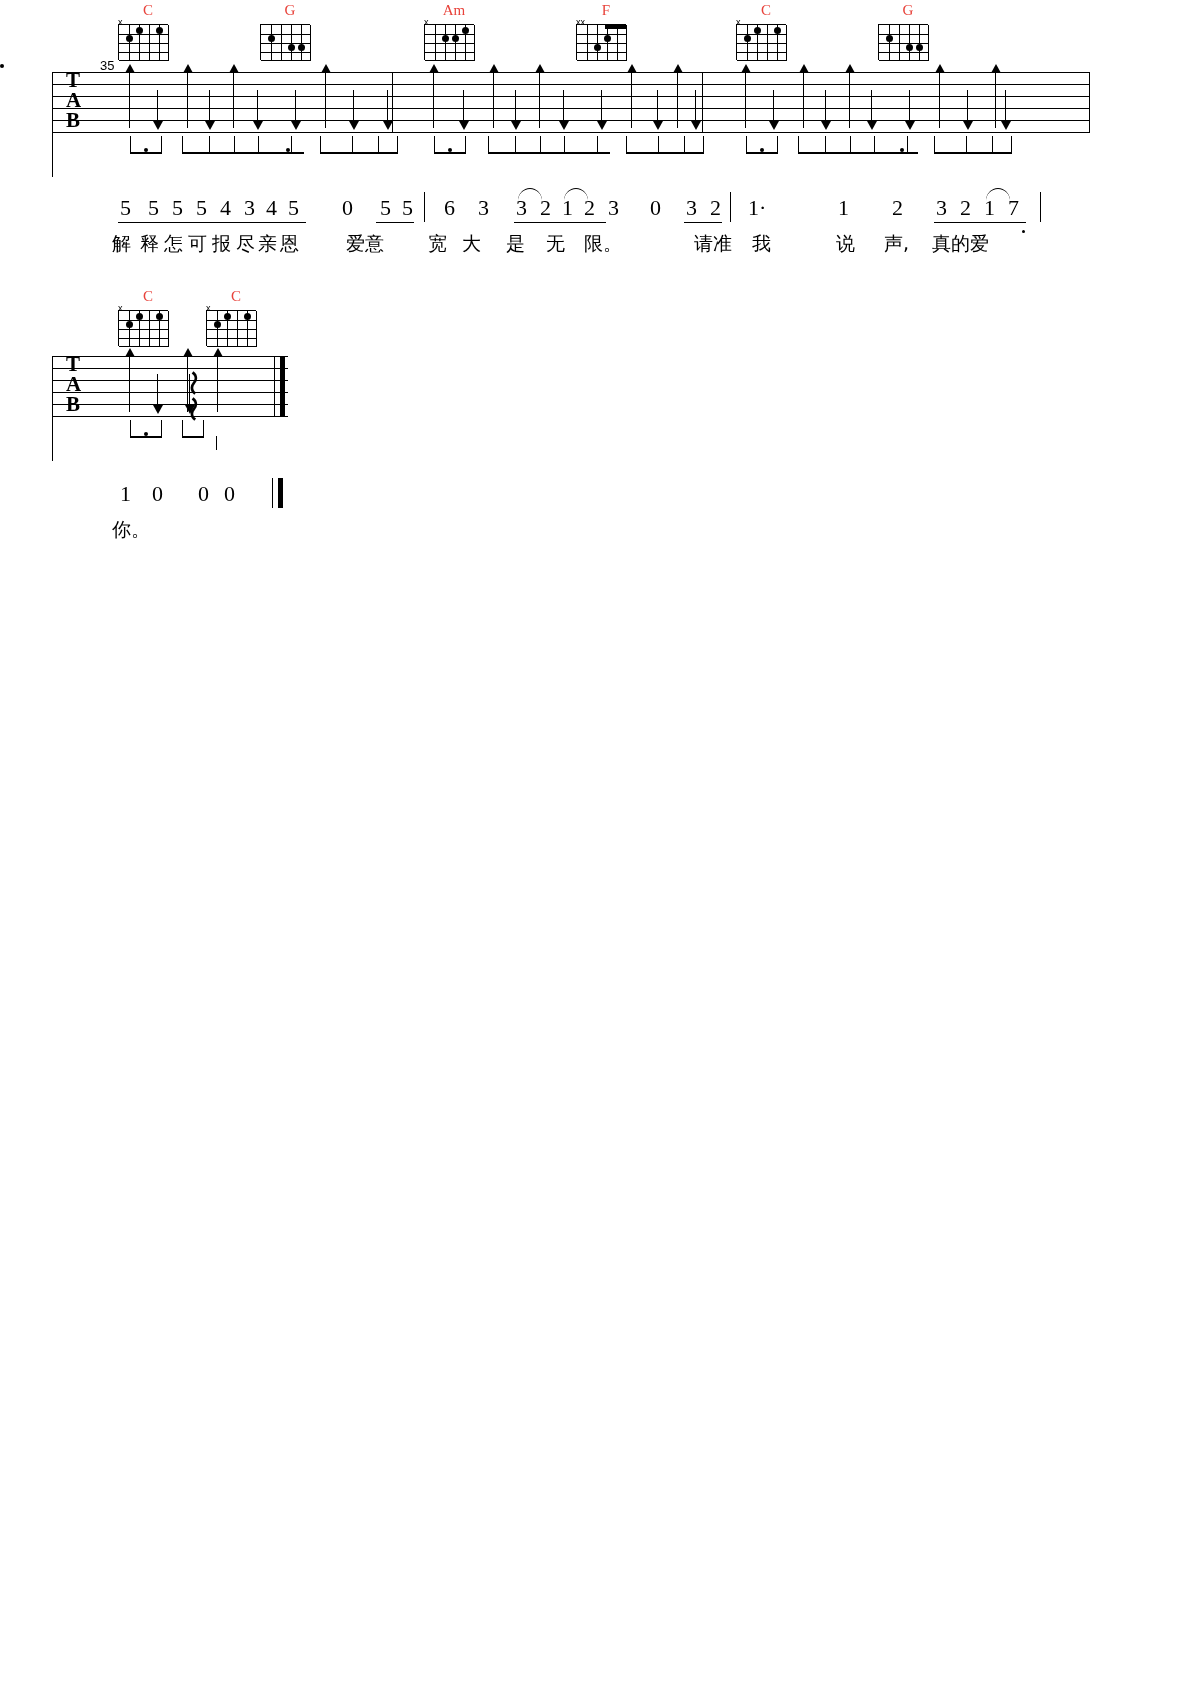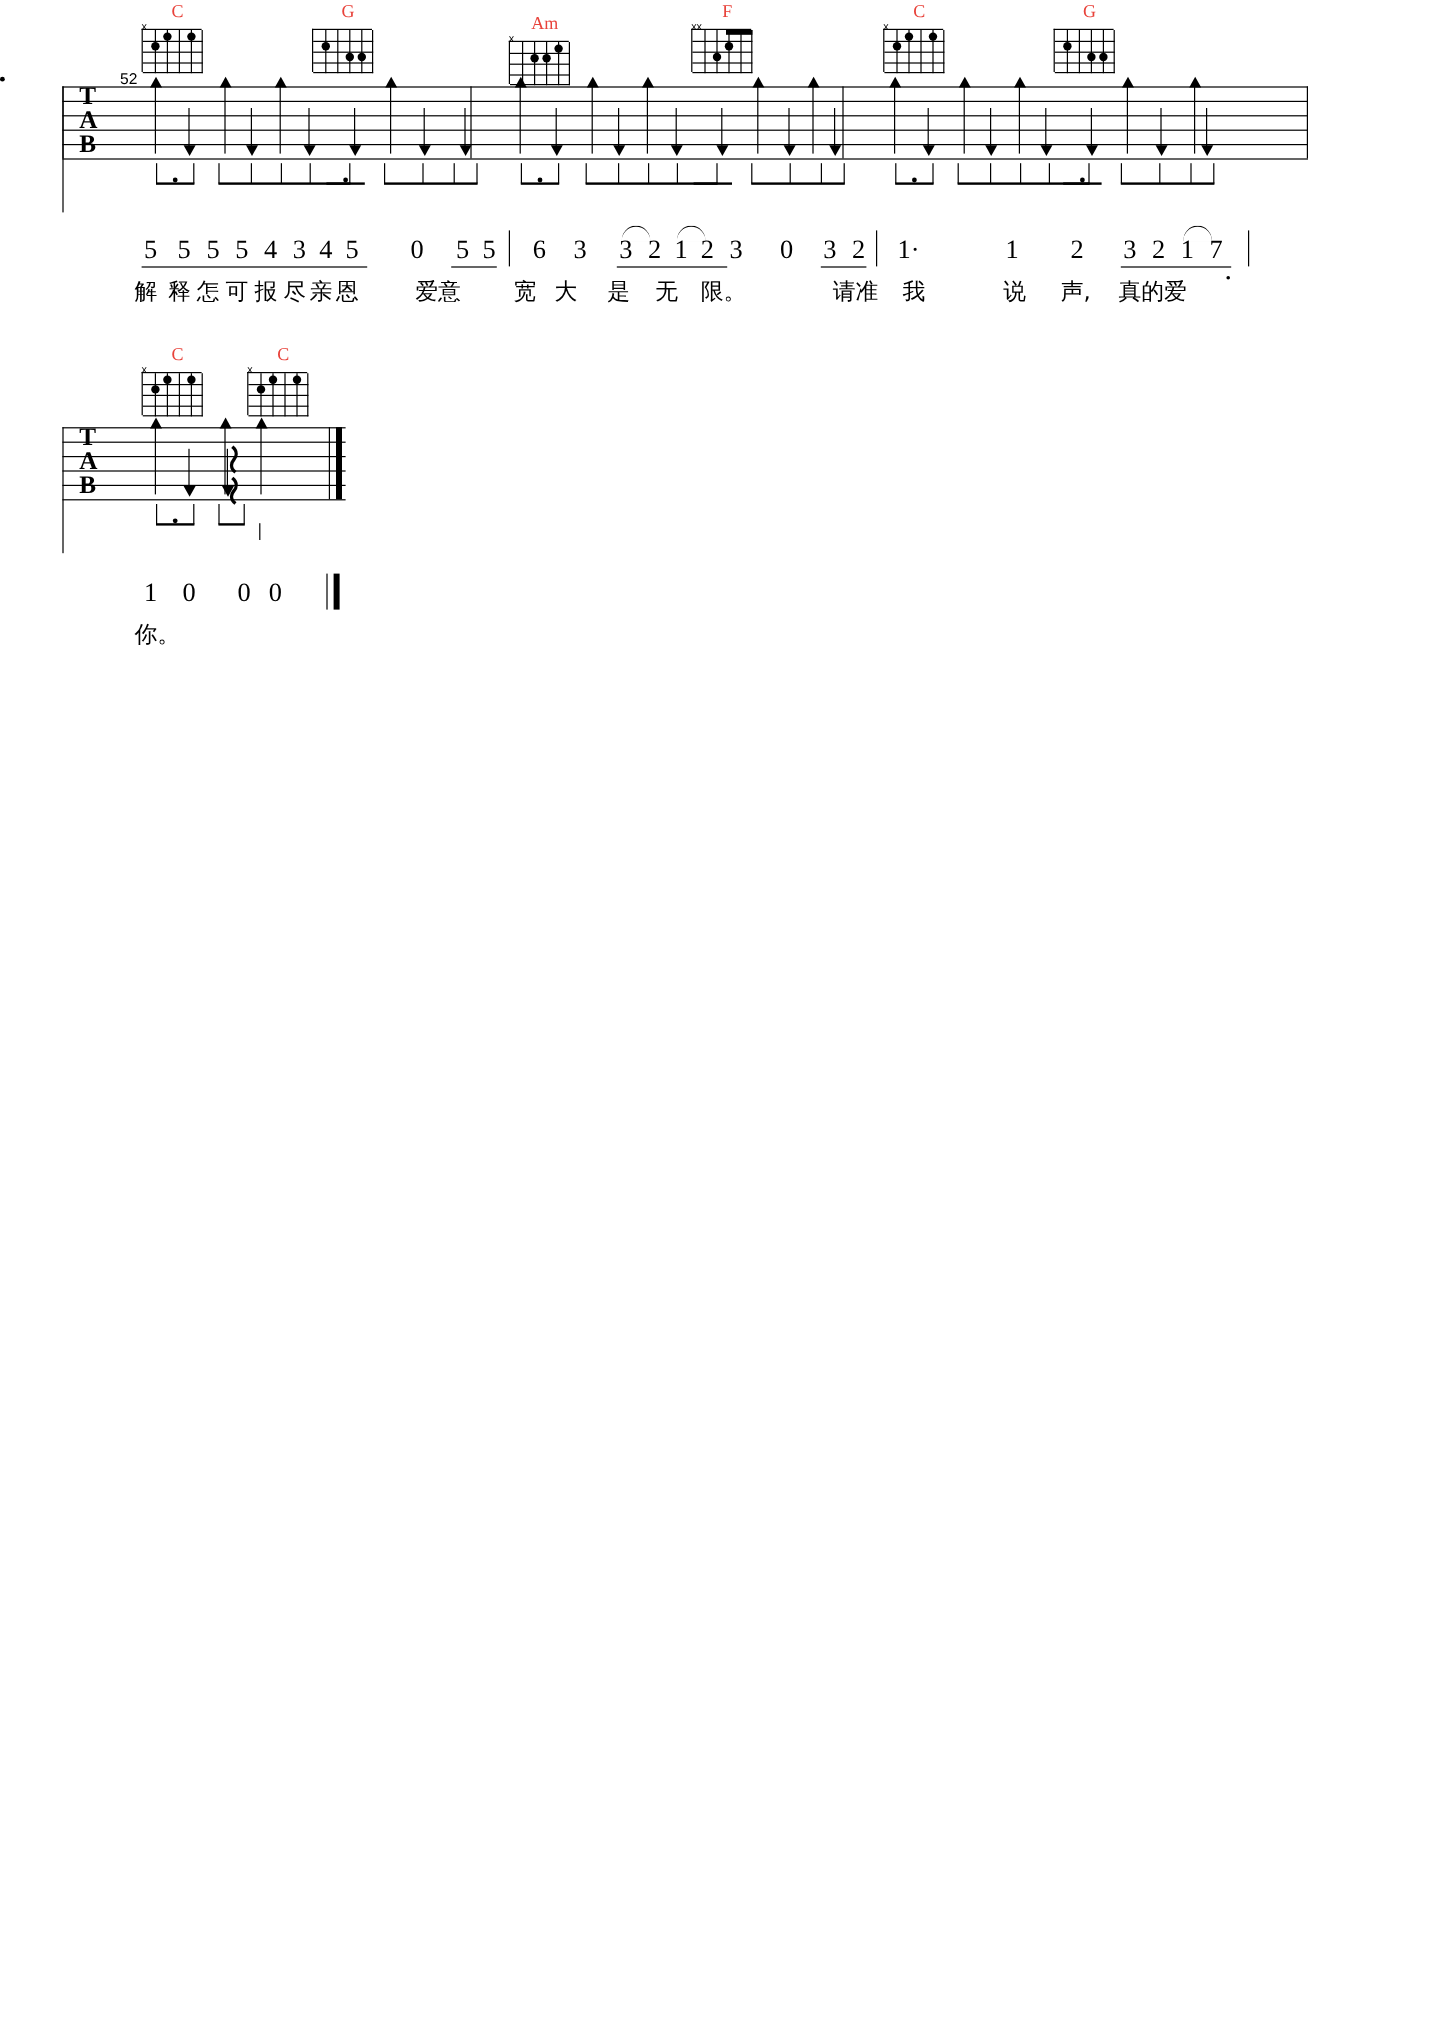--- a/index.html
+++ b/index.html
@@ -269,21 +269,21 @@
             <div class="hline" style="top:18px;"></div>
           <div class="hline" style="top:27px;"></div>
             <div class="hline" style="top:35px;"></div>
           <div class="dot" style="left:6.5px; top:10px;"></div>
           <div class="dot" style="left:26.5px; top:19px;"></div>
           <div class="dot" style="left:36.5px; top:19px;"></div>
         </div>
       </div>
     </div>
 
-    <div class="chord" style="left:418px; top:12px;">
+    <div class="chord" style="left:418px; top:2px;">
       <div class="chord-name">Am</div>
       <div class="grid-wrap">
         <div class="mute" style="left:0px; top:0px;">x</div>
         <div class="grid">
           <div class="vline" style="left:10px;"></div>
             <div class="vline" style="left:20px;"></div>
           <div class="vline" style="left:30px;"></div>
             <div class="vline" style="left:40px;"></div>
           <div class="vline" style="left:49px;"></div>
           <div class="hline" style="top:9px;"></div>
@@ -365,21 +365,21 @@
 
       <div class="bar-v" style="left:0px; top:0px; height:105px; border-left-width:1.6px;"></div>
 
       <div class="sline" style="top:0px;   width:1038px;"></div>
       <div class="sline" style="top:12px;  width:1038px;"></div>
       <div class="sline" style="top:24px;  width:1038px;"></div>
       <div class="sline" style="top:36px;  width:1038px;"></div>
       <div class="sline" style="top:48px;  width:1038px;"></div>
       <div class="sline" style="top:60px;  width:1038px;"></div>
 
-      <div class="measure-num" style="left:48px; top:-14px;">52</div>
+      <div class="measure-num" style="left:48px; top:-14px;">35</div>
 
       <div class="tabletter" style="left:14px; top:-2px;">T</div>
       <div class="tabletter" style="left:14px; top:18px;">A</div>
       <div class="tabletter" style="left:14px; top:38px;">B</div>
 
       <div class="bar-v" style="left:0px; top:0px; height:60px;"></div>
       <div class="bar-v" style="left:340px; top:0px; height:60px;"></div>
       <div class="bar-v" style="left:650px; top:0px; height:60px;"></div>
       <div class="bar-v" style="left:1037px; top:0px; height:60px;"></div>
     </div>

